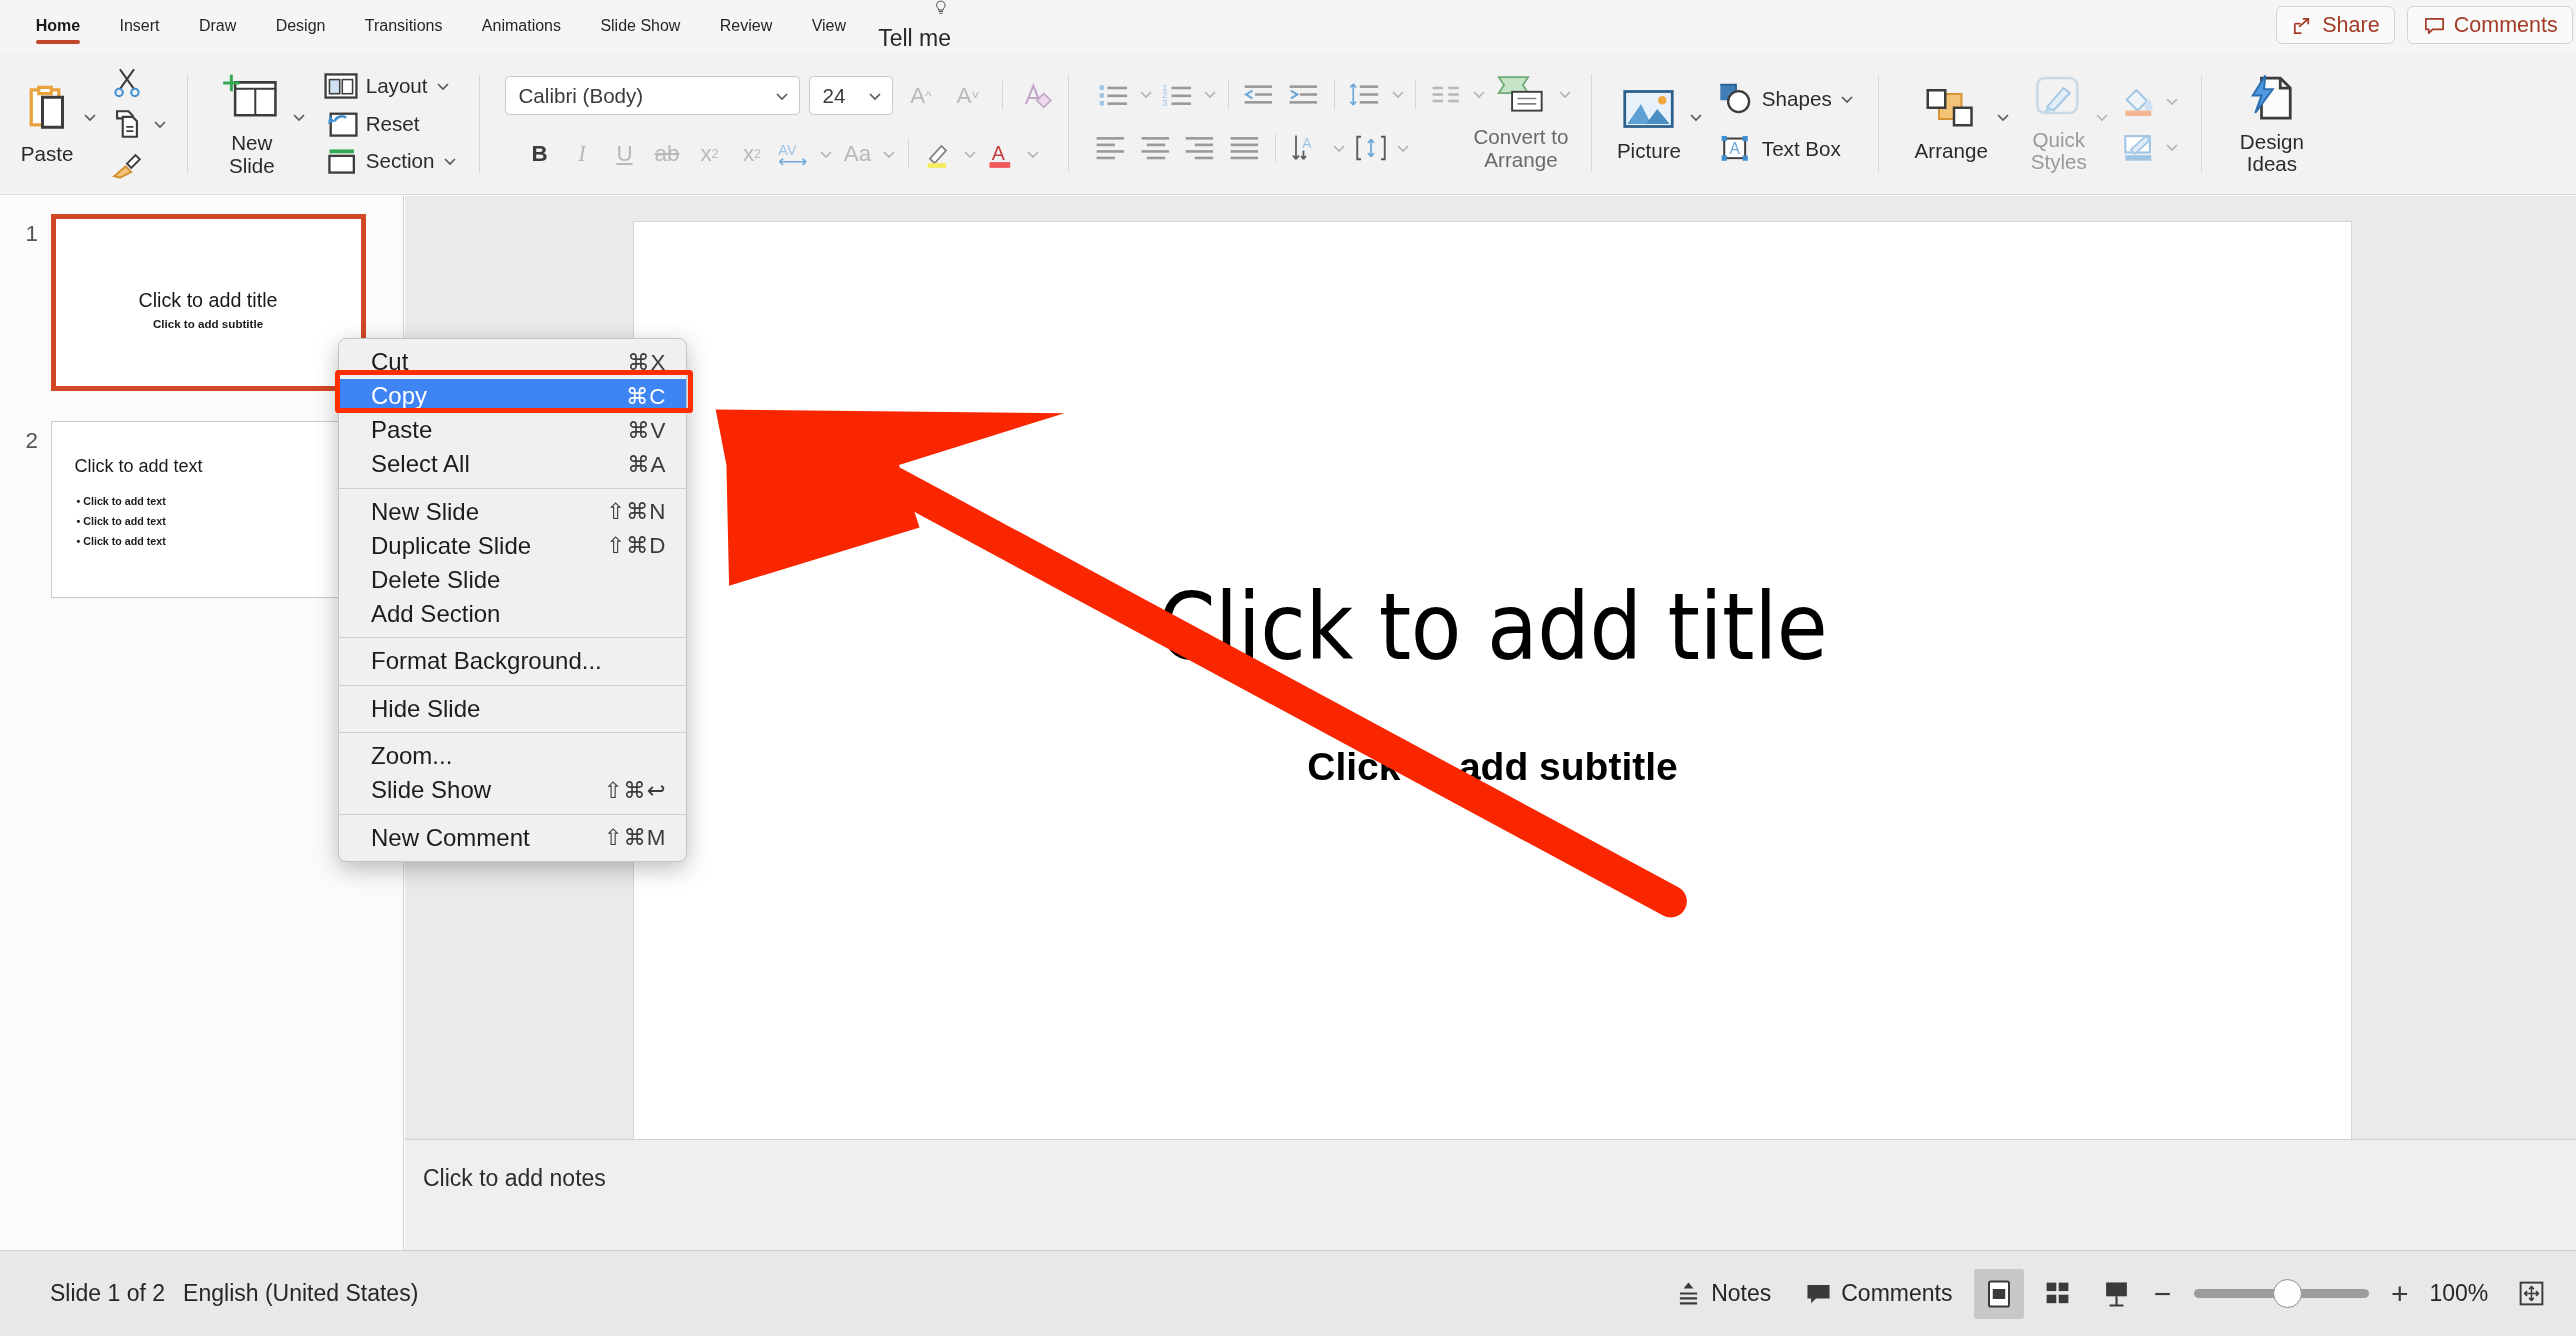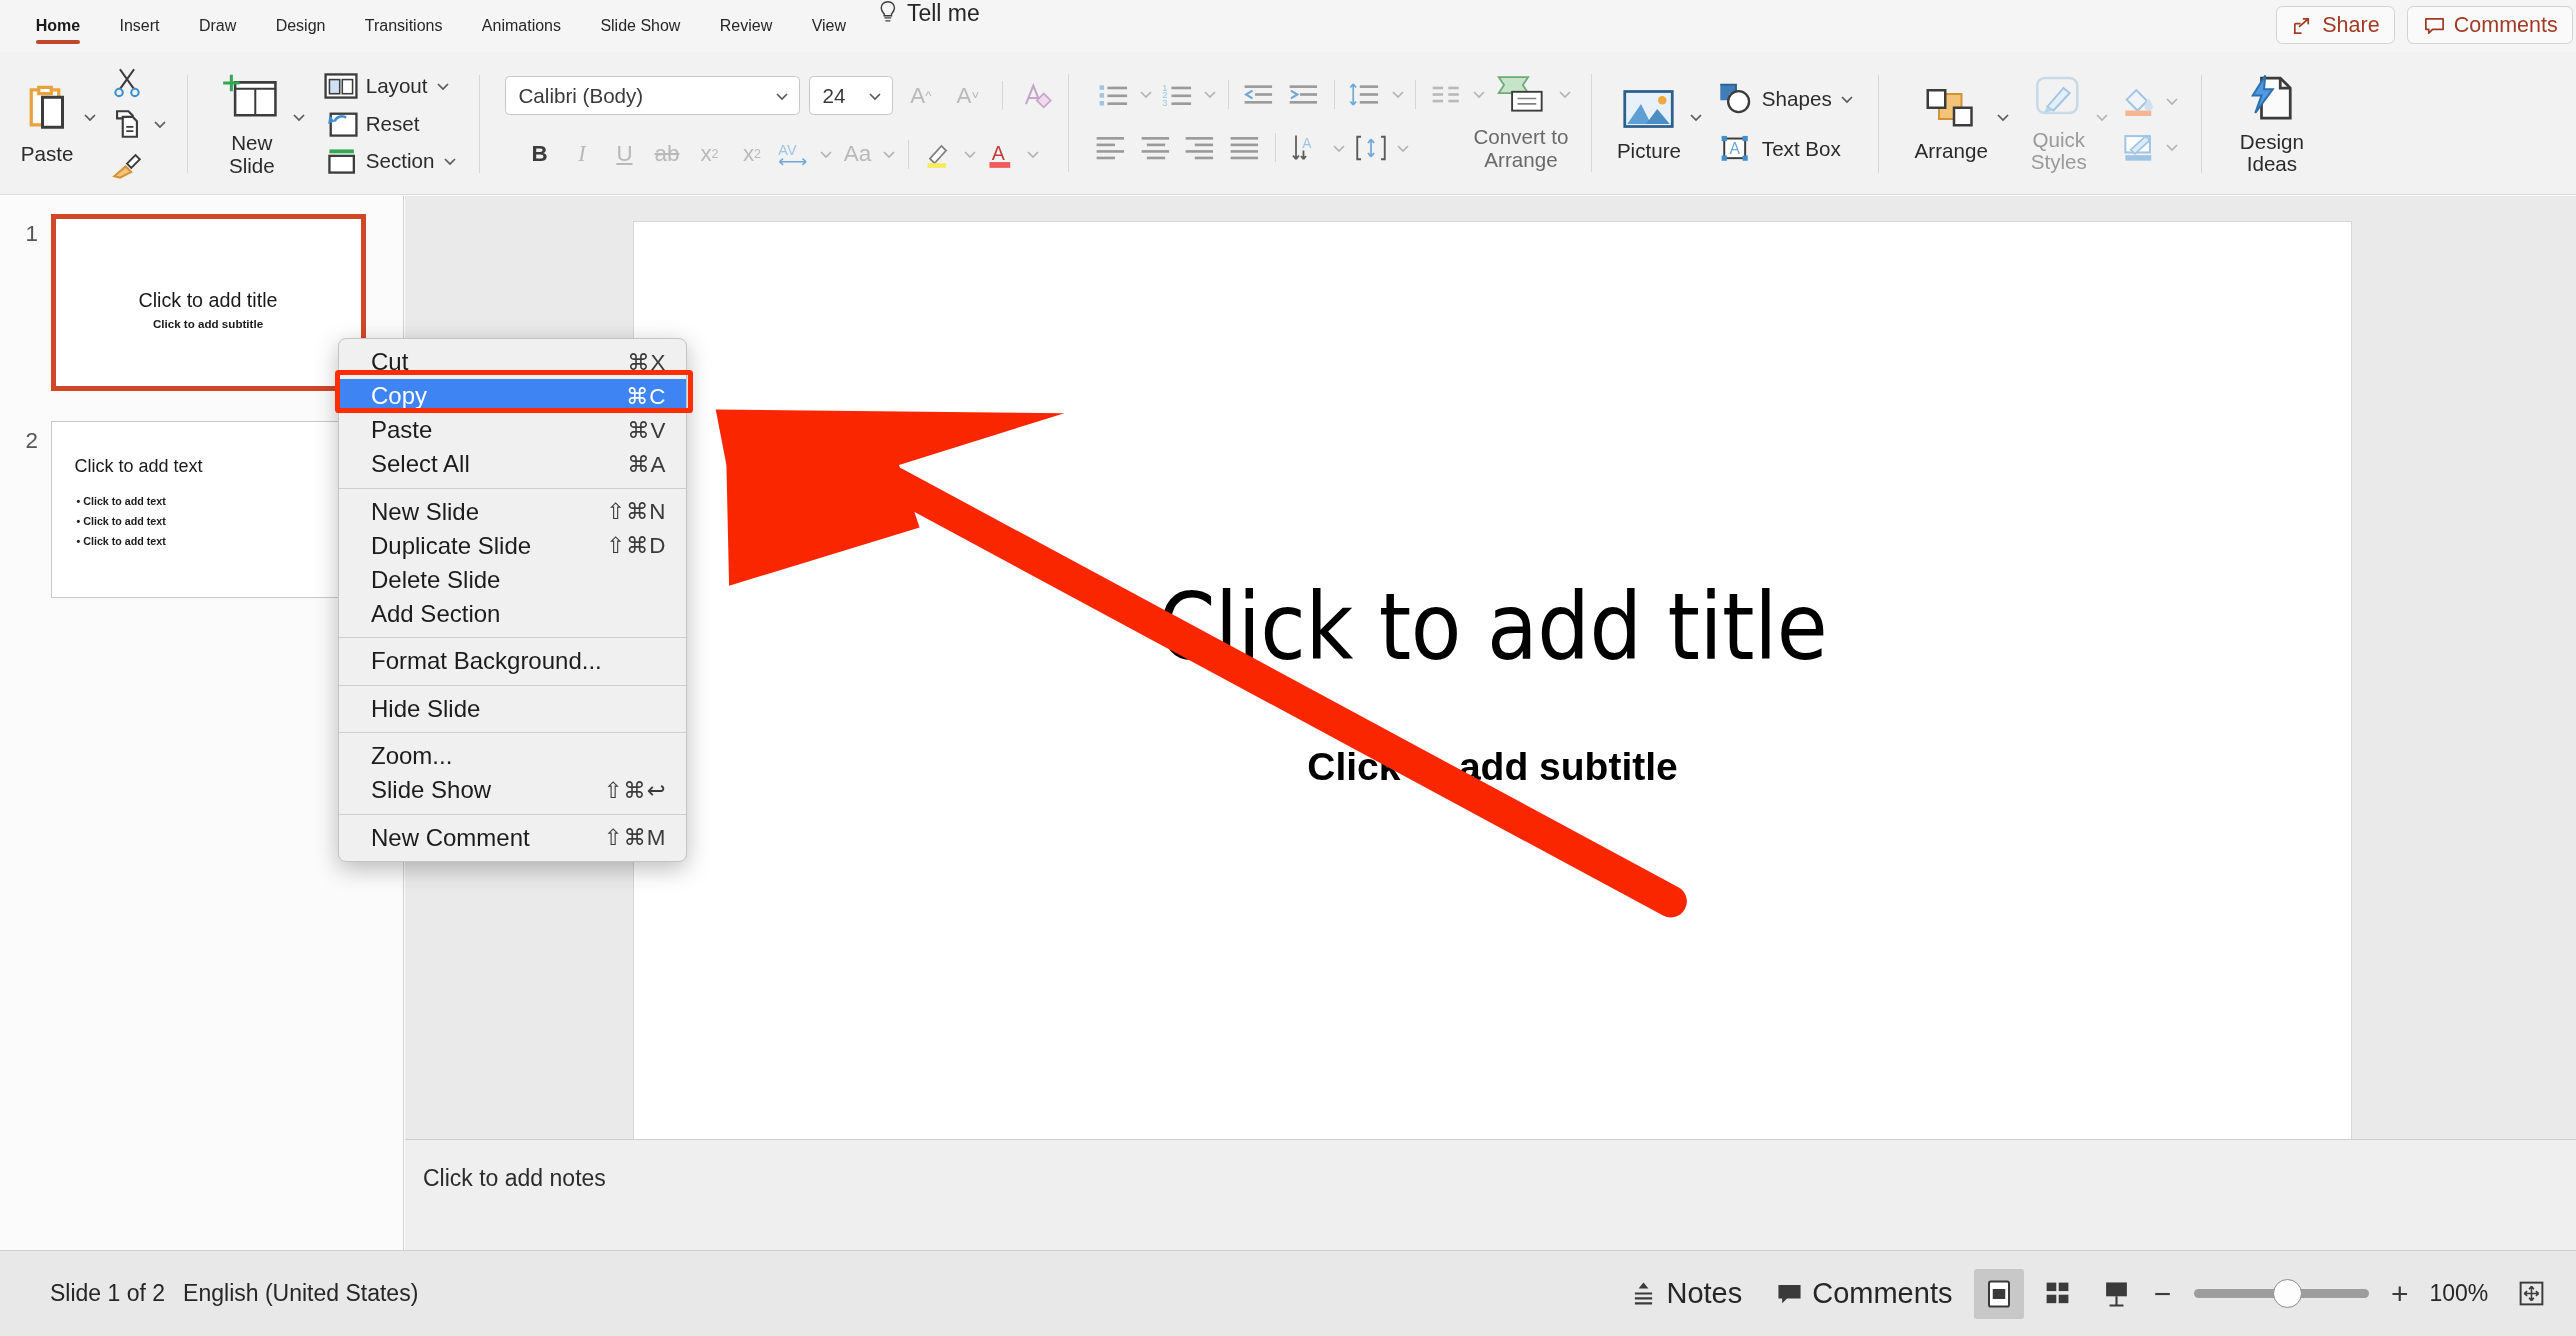--- a/index.html
+++ b/index.html
@@ -23,21 +23,21 @@
     position: relative;
     font-size: 16px; color: #262626; padding: 0 19.7px;
     height: 52px; display: flex; align-items: center; cursor: default;
     white-space: nowrap;
   }
   .tab.active { font-weight: bold; color: #1a1a1a; }
   .tab.active::after {
     content: ""; position: absolute; left: 19.7px; right: 19.7px; bottom: 8px;
     height: 4.5px; border-radius: 2.7px; background: #c0462c;
   }
-  .tellme { display: flex; align-items: flex-start; gap: 9px; padding: 0 18px 0 12.5px; height: 52px;}
+  .tellme { display: flex; align-items: flex-end; gap: 9px; padding: 0 18px 0 12.5px; height: 52px; flex-direction: column;}
   .tellme .lbl { font-size: 23px; color: #262626; }
   .bulb { width: 19.7px; height: 25px; }
 
   .tabbar-right {
     position: absolute; right: 3px; top: 6.3px;
     display: flex; align-items: flex-end; gap: 12.5px; padding-left: 14px;
   }
   .pillbtn {
     display: flex; align-items: center; gap: 8px;
     border: 0.9px solid #d2d2d2; border-radius: 6.3px; background: #fafafa;
@@ -137,21 +137,21 @@
 
   
   .statusbar {
     position: absolute; left: 0; bottom: 0; width: 2576px; height: 86px;
     background: #e8e8e8; border-top: 0.9px solid #cfcfcf;
     display: flex; align-items: center;
   }
   .st-left { display: flex; align-items: center; gap: 18px; padding-left: 50px; }
   .st-left span { font-size: 23px; color: #262626; white-space: nowrap; }
   .st-right { position: absolute; right: 19.7px; display: flex; align-items: center; gap: 9px; }
-  .stbtn { display: flex; align-items: center; gap: 9px; font-size: 29px; color: #262626; padding: 0 12.5px; height: 50px; cursor: default; }
+  .stbtn { display: flex; align-items: center; gap: 9px; font-size: 23px; color: #262626; padding: 0 12.5px; height: 50px; cursor: default; }
   .viewbtn { width: 50px; height: 50px; display: flex; align-items: center; justify-content: center; cursor: default; border-radius: 2.7px;}
   .viewbtn.active { background: #c8c8c8; }
   .zoomtrack { width: 175px; height: 9px; background: #9d9d9d; border-radius: 5.4px; position: relative; margin: 0 10.7px; }
   .zoomknob { position: absolute; left: 79px; top: -9.8px; width: 29px; height: 29px; border-radius: 50%; background: #fdfdfd; border: 0.9px solid #8c8c8c; }
   .zpm { font-size: 30px; color: #3a3a3a; width: 23px; text-align: center; cursor: default; line-height: 1;}
   .zoomval { font-size: 23px; color: #262626; width: 77px; text-align: center; }
 
   
   .ctxmenu {
     position: absolute; left: 338px; top: 338px; width: 349px;

